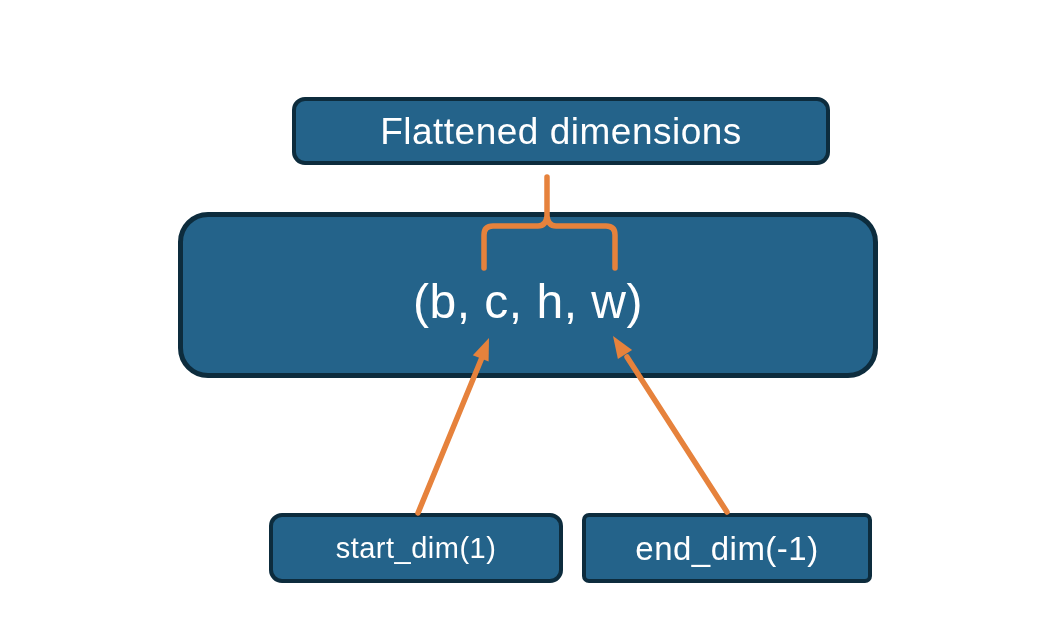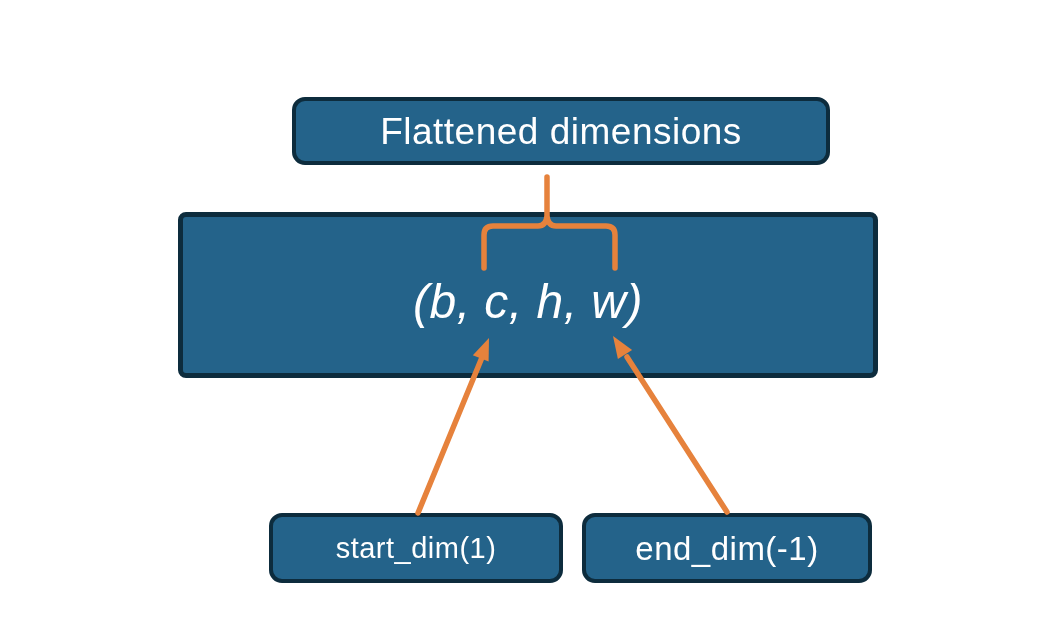--- a/index.html
+++ b/index.html
@@ -30,36 +30,35 @@
   }
   .box-title {
     left: 292px; top: 97px;
     width: 538px; height: 68px;
     border-radius: 13px;
     font-size: 37px;
   }
   .box-tensor {
     left: 178px; top: 212px;
     width: 700px; height: 166px;
-    border-radius: 8px;
+    border-radius: 30px;
     border-width: 5px;
     font-size: 48px;
     padding-top: 14px;
-    font-style: italic;
   }
   .box-start {
     left: 269px; top: 513px;
     width: 294px; height: 70px;
     border-radius: 13px;
     font-size: 29px;
   }
   .box-end {
     left: 582px; top: 513px;
     width: 290px; height: 70px;
-    border-radius: 13px;
+    border-radius: 7px;
     font-size: 33px;
   }
   svg.overlay {
     position: absolute;
     left: 0; top: 0;
     width: 1038px;
     height: 632px;
     pointer-events: none;
   }
   .accent-stroke {

